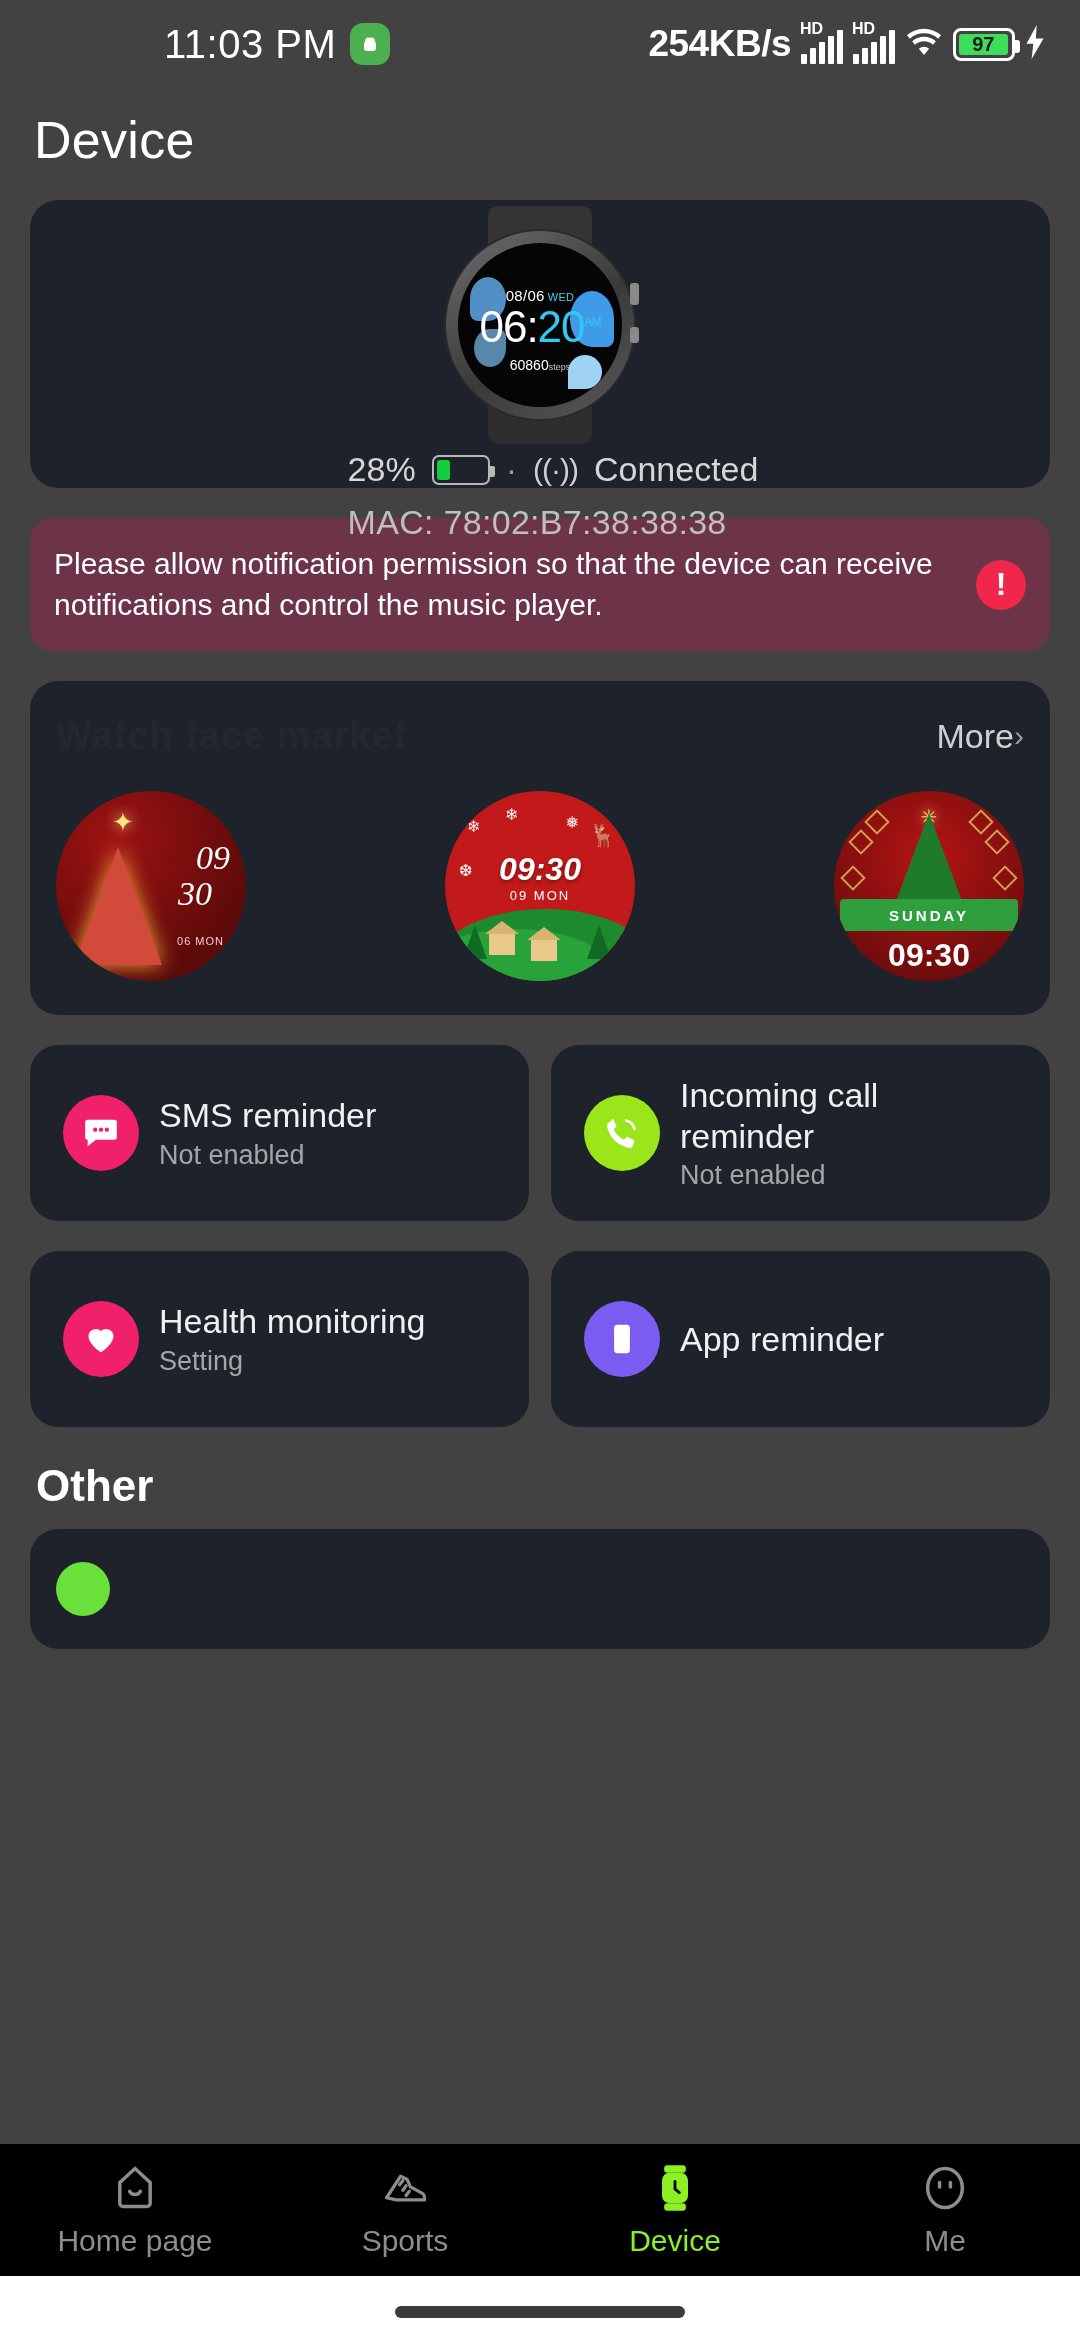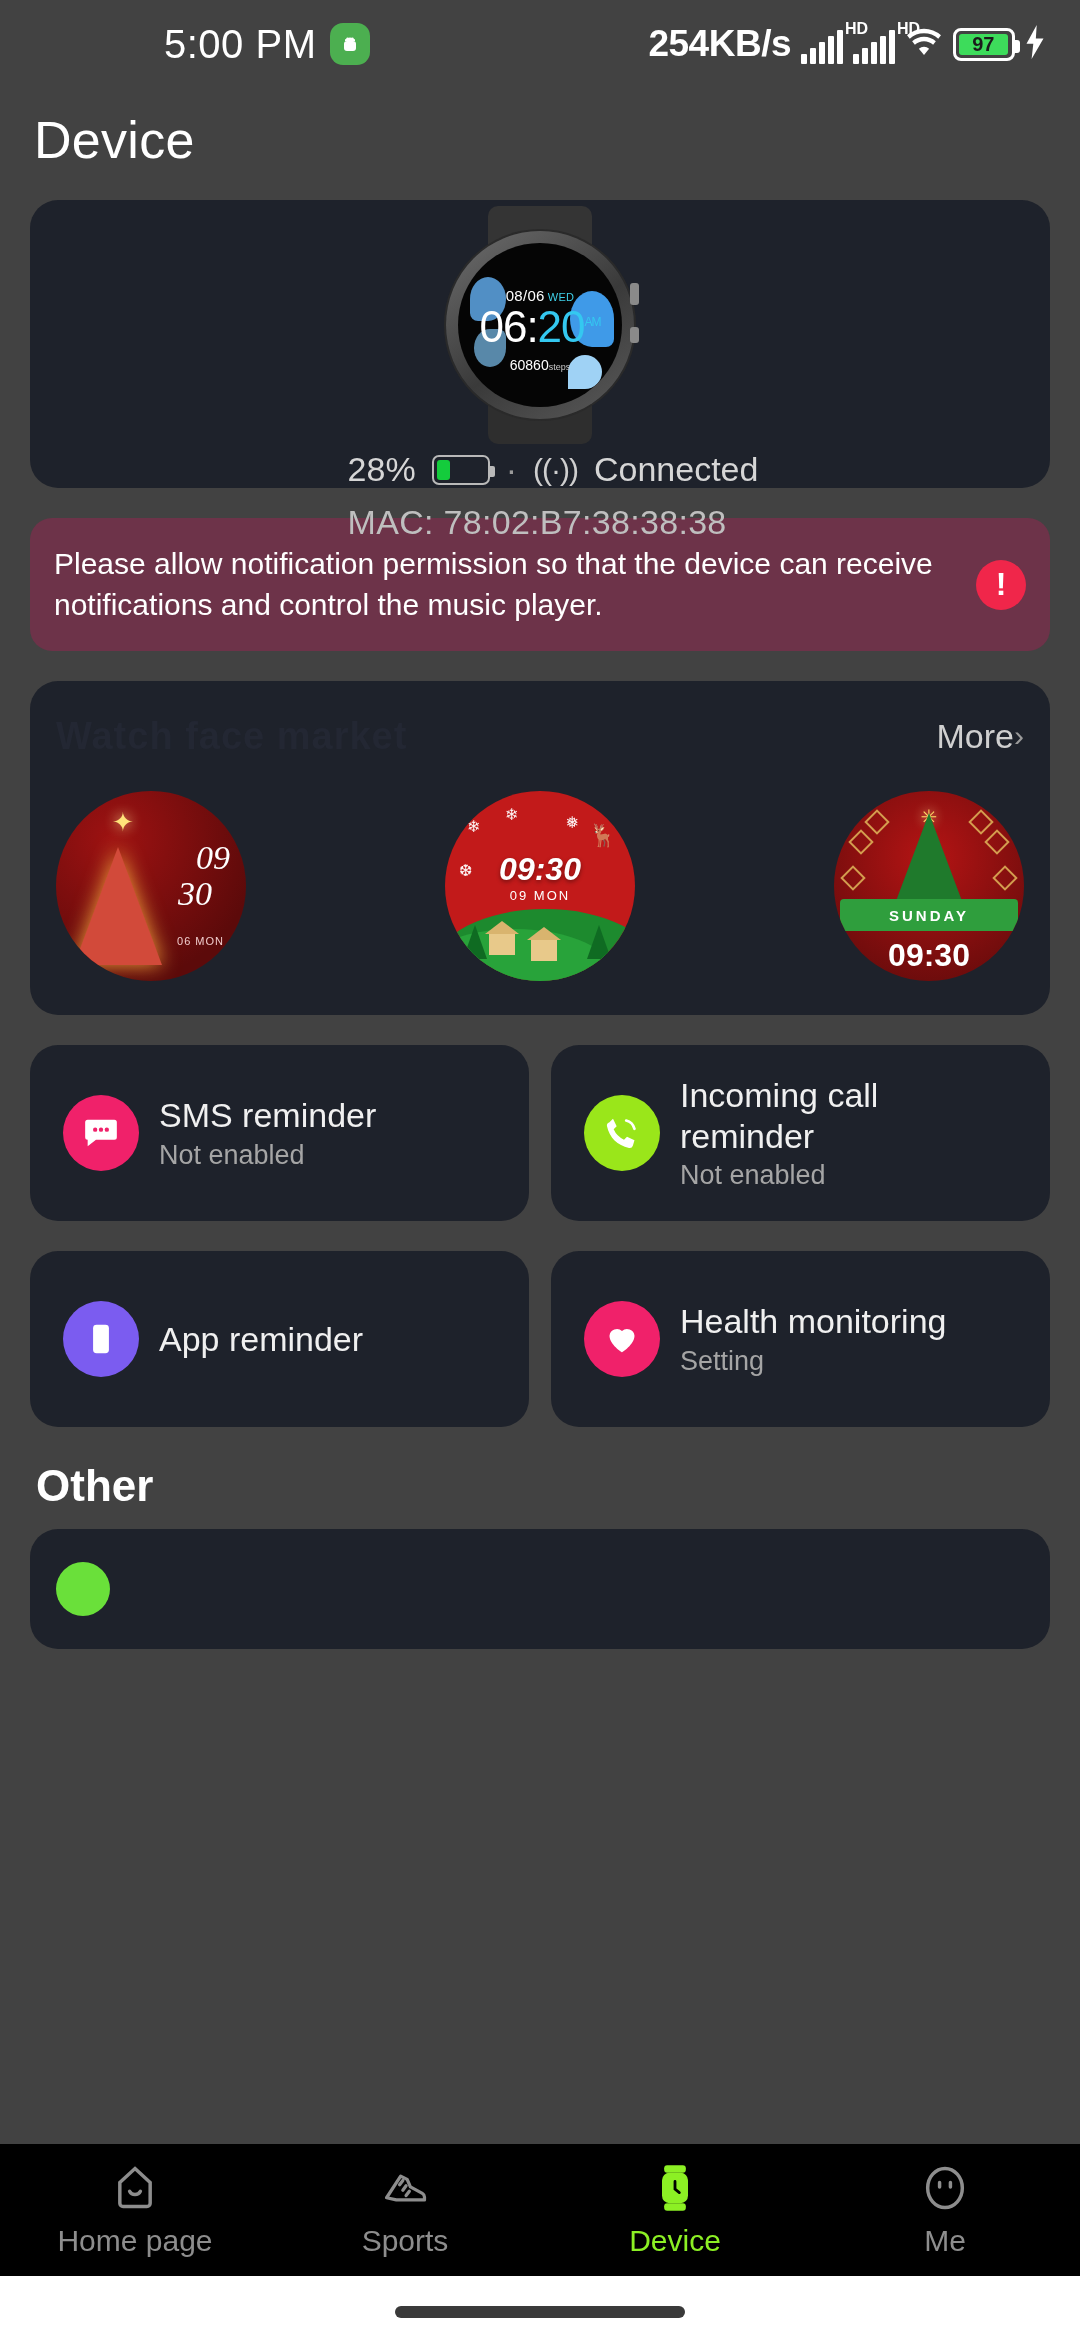--- a/index.html
+++ b/index.html
@@ -22,21 +22,21 @@
   .sb-andro {
     width:40px; height:42px; border-radius:13px; background:#4caf50;
     display:flex; align-items:center; justify-content:center;
   }
   .sb-right {
     position:absolute; right:34px; top:50%; transform:translateY(-50%);
     display:flex; align-items:center; gap:9px;
   }
   .sb-speed { font-size:37px; font-weight:700; letter-spacing:-.5px; }
   .sig { display:flex; align-items:flex-end; position:relative; padding-top:6px; }
-  .sig .hd { position:absolute; top:-4px; left:0; font-size:16px; font-weight:700;margin-left:45px; }
+  .sig .hd { position:absolute; top:-4px; left:0; font-size:16px; font-weight:700; }
   .sig .bars { display:flex; align-items:flex-end; gap:3px; margin-left:1px; }
   .sig .bars i { display:block; width:6px; background:#fff; border-radius:1px; }
   .sig .bars i:nth-child(1){height:10px} .sig .bars i:nth-child(2){height:16px}
   .sig .bars i:nth-child(3){height:22px} .sig .bars i:nth-child(4){height:28px}
   .sig .bars i:nth-child(5){height:34px}
   .batt {
     width:62px; height:33px; border:3px solid #fff; border-radius:8px;
     position:relative; display:flex; align-items:center; padding:3px;
   }
   .batt:after {
@@ -204,21 +204,21 @@
   .gesture-bar { position:absolute; left:50%; transform:translateX(-50%); bottom:22px;
     width:290px; height:12px; border-radius:6px; background:#3a3a3a; }
 </style>
 </head>
 <body>
 
 <div class="phone">
 
   <div class="statusbar">
     <div class="sb-left">
-      <span class="sb-time">5:00 PM</span>
+      <span class="sb-time">11:03 PM</span>
       <span class="sb-andro">
         <svg width="24" height="24" viewBox="0 0 24 24" fill="#fff">
           <rect x="6" y="9" width="12" height="10" rx="3"></rect>
           <circle cx="9.5" cy="6.5" r="1.1"></circle>
             <circle cx="14.5" cy="6.5" r="1.1"></circle>
           <path d="M7 7.5 Q12 3.5 17 7.5 L17 9 L7 9 Z"></path>
         </svg>
       </span>
     </div>
     <div class="sb-right">
@@ -382,38 +382,38 @@
         </span>
         <span class="tile-txt">
           <span class="tile-title">Incoming call reminder</span>
           <span class="tile-sub" style="display:block">Not enabled</span>
         </span>
       </div>
     </div>
 
     <div class="tiles">
       <div class="tile tile-h">
+        <span class="tile-ic ic-heart">
+          <svg width="40" height="40" viewBox="0 0 24 24" fill="#fff">
+            <path d="M12 20s-7.5-4.8-7.5-10A4.5 4.5 0 0 1 12 7.2 4.5 4.5 0 0 1 19.5 10c0 5.2-7.5 10-7.5 10z"></path>
+          </svg>
+        </span>
+        <span class="tile-txt">
+          <span class="tile-title">Health monitoring</span>
+          <span class="tile-sub" style="display:block">Setting</span>
+        </span>
+      </div>
+      <div class="tile tile-h">
         <span class="tile-ic ic-app">
           <svg width="38" height="38" viewBox="0 0 24 24" fill="#fff">
             <rect x="7" y="3" width="10" height="18" rx="2.2"></rect>
           </svg>
         </span>
         <span class="tile-txt">
           <span class="tile-title">App reminder</span>
-        </span>
-      </div>
-      <div class="tile tile-h">
-        <span class="tile-ic ic-heart">
-          <svg width="40" height="40" viewBox="0 0 24 24" fill="#fff">
-            <path d="M12 20s-7.5-4.8-7.5-10A4.5 4.5 0 0 1 12 7.2 4.5 4.5 0 0 1 19.5 10c0 5.2-7.5 10-7.5 10z"></path>
-          </svg>
-        </span>
-        <span class="tile-txt">
-          <span class="tile-title">Health monitoring</span>
-          <span class="tile-sub" style="display:block">Setting</span>
         </span>
       </div>
     </div>
 
     <h2 class="other-title">Other</h2>
     <div class="card other-card">
       <span class="other-dot"></span>
     </div>
 
   </div>

